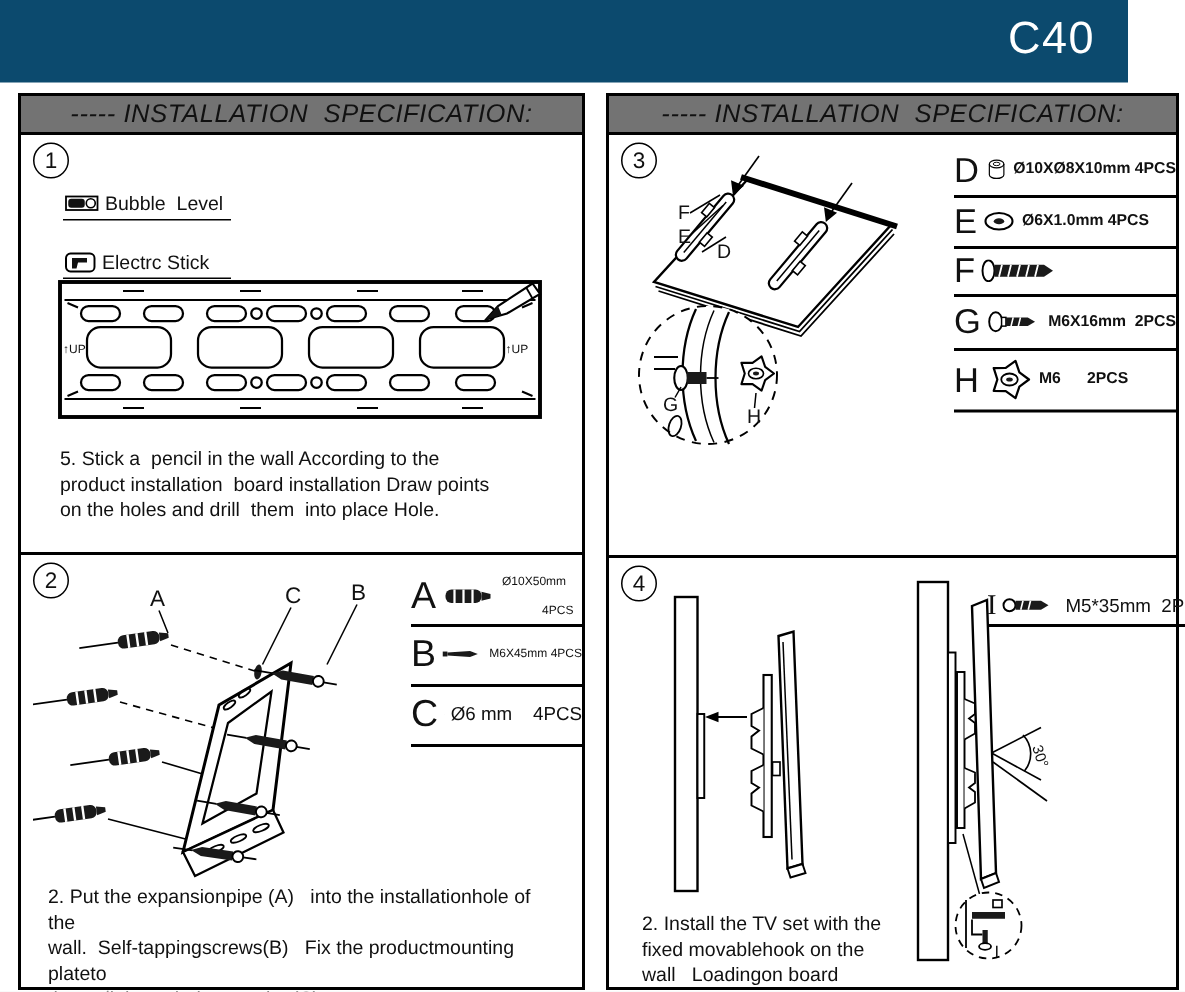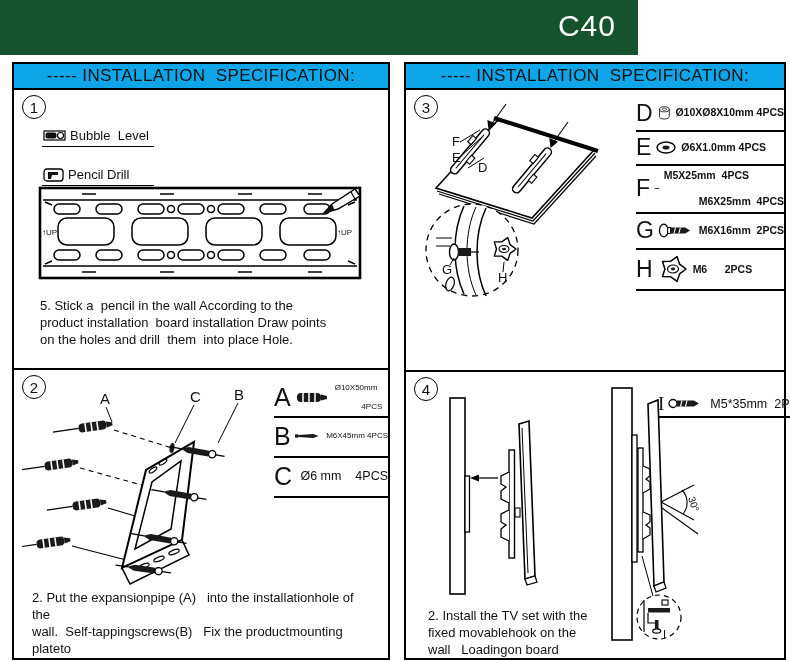--- a/index.html
+++ b/index.html
@@ -1,24 +1,24 @@
 <!DOCTYPE html>
 <html><head>
 <meta charset="utf-8">
 <style>
   * { margin:0; padding:0; box-sizing:border-box; }
   body { background:#e8e8e8; font-family:"Liberation Sans", sans-serif; }
   .page { position:relative; width:790px; height:661px; background:#fff; color:#111; overflow:hidden; }
-  .header { position:absolute; left:0; top:0; width:638px; height:55px; background:#14532d; }
+  .header { position:absolute; left:0; top:0; width:752px; height:55px; background:#0c4a6e; }
   .model { position:absolute; right:22px; top:9px; color:#fff; font-size:30px; letter-spacing:1px; }
   .col { position:absolute; top:62px; }
   .col-left { left:12px; width:378px; }
   .col-right { left:404px; width:382px; }
   .title-box { height:28px; border:2px solid #000; display:flex; align-items:center; justify-content:center;
-               font-size:17px; letter-spacing:.4px; white-space:pre; background:#0ea5e9; }
+               font-size:17px; letter-spacing:.4px; white-space:pre; background:#737373;font-style:italic; }
   .panel { position:relative; border:2px solid #000; border-top:none; background:#fff; }
   .p1 { height:280px; } .p2 { height:290px; } .p3 { height:282px; } .p4 { height:288px; }
   .badge { position:absolute; left:8px; top:5px; width:24px; height:24px; border:1.6px solid #000;
            border-radius:50%; display:flex; align-items:center; justify-content:center; font-size:15px; }
   .abs { position:absolute; }
   .tools { position:absolute; left:28px; top:38px; display:flex; gap:20px;flex-direction:column; }
   .tool { display:flex; align-items:center; gap:4px; border-bottom:1.5px solid #000; padding:0 5px 3px 1px; }
   .tool-label { font-size:13px; white-space:pre; }
   .instr { position:absolute; white-space:pre-wrap; font-size:13px; line-height:1.3; }
   .parts { position:absolute; display:flex; flex-direction:column; }
@@ -54,21 +54,21 @@
             <rect x="2.5" y="3.5" width="11" height="6" rx="2" fill="#111"></rect>
             <circle cx="17.5" cy="6.5" r="3" fill="#fff" stroke="#000" stroke-width="1.1"></circle>
           </svg>
           <span class="tool-label">Bubble  Level</span>
         </span>
         <span class="tool">
           <svg width="21" height="14" viewBox="0 0 21 14">
             <rect x="1" y="1" width="19" height="12" rx="3" fill="#fff" stroke="#000" stroke-width="1.3"></rect>
             <path d="M5 4 h10 v3 h-6 l-1 4 h-3 z" fill="#111"></path>
           </svg>
-          <span class="tool-label">Pencil Drill</span>
+          <span class="tool-label">Electrc Stick</span>
         </span>
         <span class="tool">
           <svg width="18" height="14" viewBox="0 0 18 14">
             <rect x="1" y="1" width="16" height="12" fill="#fff" stroke="#000" stroke-width="1.3"></rect>
             <polygon points="4,11 11,4 13.5,6.5 6.5,13" fill="#111"></polygon>
             <polygon points="4,11 5.5,12.5 3,13" fill="#111"></polygon>
           </svg>
           <span class="tool-label">Release</span>
         </span>
         <span class="tool">
@@ -292,22 +292,20 @@
           </svg>
           <span class="pspec-md">Ø6X1.0mm 4PCS</span>
         </div>
         <div class="prow" style="padding:3px 0 4px">
           <span class="plet" style="font-size:23px">F</span>
           <svg width="52" height="15" viewBox="0 0 52 15">
             <ellipse cx="5" cy="7.5" rx="4" ry="7" fill="#fff" stroke="#000" stroke-width="1.3"></ellipse>
             <polygon points="9,3.5 42,3.5 48,7.5 42,11.5 9,11.5" fill="#1a1a1a"></polygon>
             <path d="M14 3.5l-2 8 M20 3.5l-2 8 M26 3.5l-2 8 M32 3.5l-2 8 M38 3.5l-2 8" stroke="#fff" stroke-width="1.2"></path>
           </svg>
-          <span class="pspec-md"><span>M5X25mm  4PCS</span><br>
-            <span>M6X25mm  4PCS</span></span>
         </div>
         <div class="prow" style="padding:5px 0 6px">
           <span class="plet" style="font-size:23px">G</span>
           <svg width="38" height="15" viewBox="0 0 38 15">
             <ellipse cx="6" cy="7.5" rx="4.5" ry="6.5" fill="#fff" stroke="#000" stroke-width="1.3"></ellipse>
             <rect x="10" y="4.5" width="3" height="6" fill="#fff" stroke="#000" stroke-width="1"></rect>
             <polygon points="13,4.5 28,4.5 33,7.5 28,10.5 13,10.5" fill="#1a1a1a"></polygon>
             <path d="M18 4.5l-1.5 6 M23 4.5l-1.5 6" stroke="#fff" stroke-width="1.1"></path>
           </svg>
           <span class="pspec-md">M6X16mm  2PCS</span>

